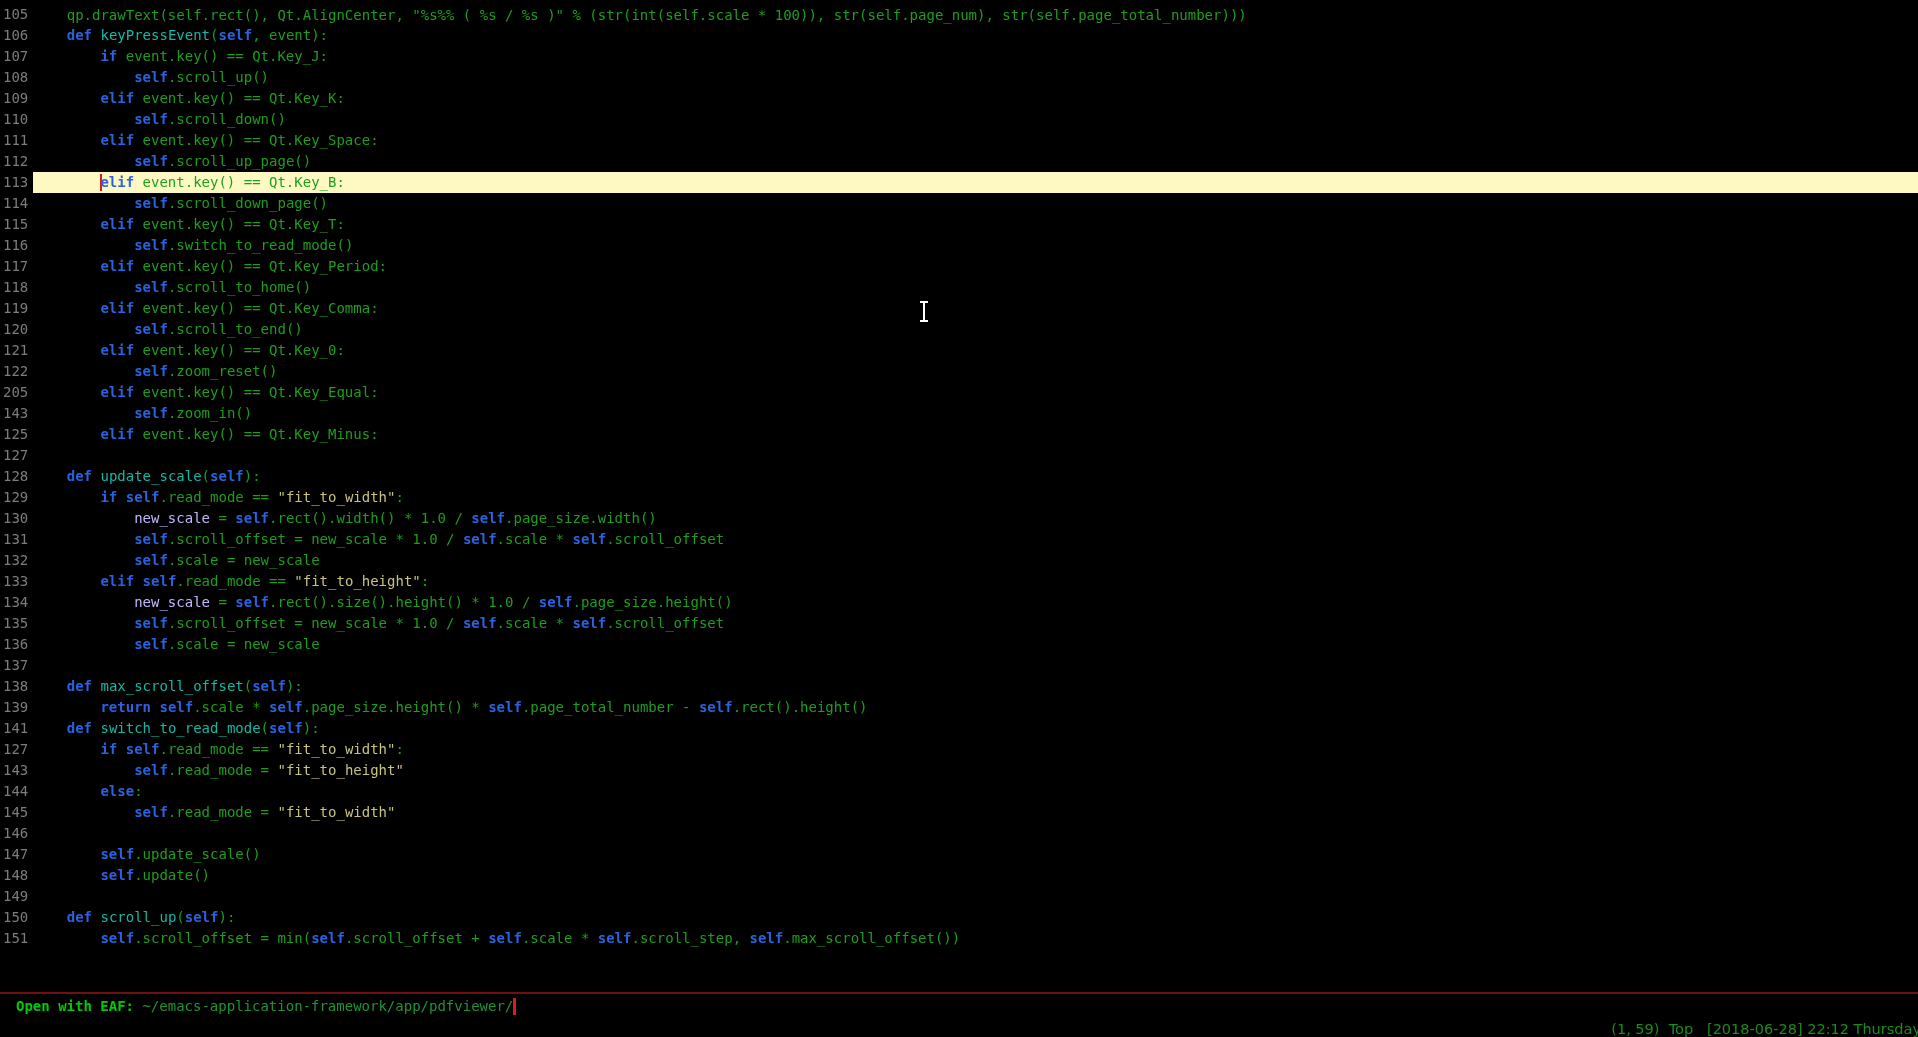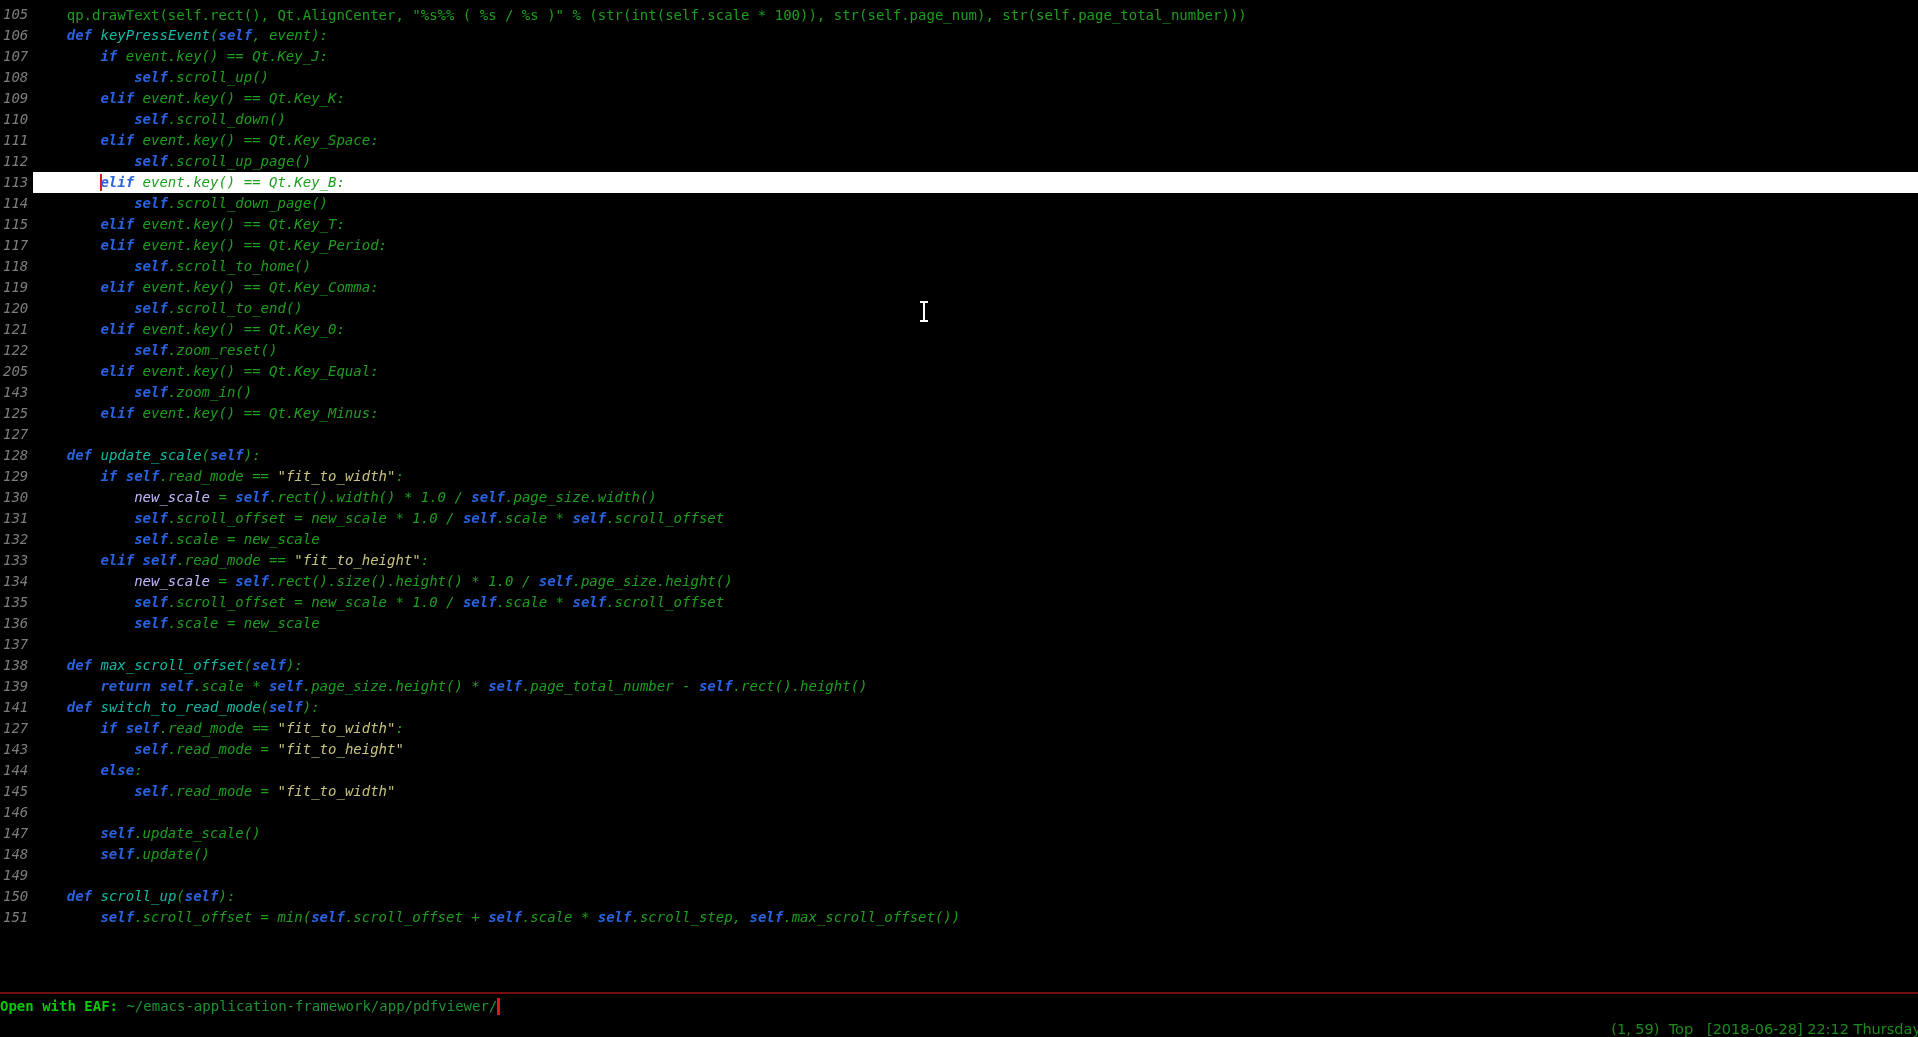--- a/index.html
+++ b/index.html
@@ -1,31 +1,31 @@
 <!DOCTYPE html>
 <html><head>
 <meta charset="utf-8">
 <style>
   html,body{margin:0;padding:0;background:#000;}
   body{width:1918px;height:1037px;overflow:hidden;position:relative;
        font-family:"DejaVu Sans Mono",monospace;font-size:14px;line-height:21px;}
   .code-pane{position:absolute;left:0;top:0;width:1918px;height:992px;overflow:hidden;padding-top:4px;box-sizing:border-box;}
   .partial-line{position:absolute;top:-16px;left:33px;white-space:pre;}
-  .line{display:flex;height:21px;white-space:pre;font-style:italic;}
+  .line{display:flex;height:21px;white-space:pre;}
   .num{width:33px;flex:0 0 33px;color:#7d7d7d;padding-left:3px;box-sizing:border-box;}
   .code{flex:1 1 auto;white-space:pre;}
-  .line.current .code{background:#ffffff;}
+  .line.current .code{background:#fef9c3;}
   .tk-c{color:#1e9e1e;}
   .tk-k,.tk-s{color:#2a62e0;font-weight:bold;}
   .tk-f{color:#14b8a6;}
   .tk-t{color:#c8c37e;}
   .tk-v{color:#c4b5fd;}
   .cursor-bar{display:inline-block;width:0;height:17px;border-left:2px solid #dc1a1a;margin-right:-2px;vertical-align:text-top;}
   .separator{position:absolute;left:0;top:992px;width:1918px;height:2px;background:#701010;}
-  .echo-area{position:absolute;left:0;top:996px;height:21px;white-space:pre;}
+  .echo-area{position:absolute;left:16px;top:996px;height:21px;white-space:pre;}
   .echo-label{color:#00cd00;font-weight:bold;}
   .echo-path{color:#1f9431;}
   .echo-cursor{display:inline-block;width:3px;height:17px;background:#dc1a1a;vertical-align:text-top;}
   .modeline-info{position:absolute;right:-3px;top:1019px;color:#1c8c1c;
        font-family:"DejaVu Sans",sans-serif;font-size:14.5px;white-space:pre;}
   .mouse-cursor{position:absolute;left:917px;top:300px;width:14px;height:24px;}
 </style>
 </head>
 <body>
 
@@ -38,20 +38,21 @@
       <div class="line"><span class="num">106</span><span class="code"><span class="tk-c">    </span><span class="tk-k">def</span><span class="tk-c"> </span><span class="tk-f">keyPressEvent</span><span class="tk-c">(</span><span class="tk-s">self</span><span class="tk-c">, event):</span></span></div>
       <div class="line"><span class="num">107</span><span class="code"><span class="tk-c">        </span><span class="tk-k">if</span><span class="tk-c"> event.key() == Qt.Key_J:</span></span></div>
       <div class="line"><span class="num">108</span><span class="code"><span class="tk-c">            </span><span class="tk-s">self</span><span class="tk-c">.scroll_up()</span></span></div>
       <div class="line"><span class="num">109</span><span class="code"><span class="tk-c">        </span><span class="tk-k">elif</span><span class="tk-c"> event.key() == Qt.Key_K:</span></span></div>
       <div class="line"><span class="num">110</span><span class="code"><span class="tk-c">            </span><span class="tk-s">self</span><span class="tk-c">.scroll_down()</span></span></div>
       <div class="line"><span class="num">111</span><span class="code"><span class="tk-c">        </span><span class="tk-k">elif</span><span class="tk-c"> event.key() == Qt.Key_Space:</span></span></div>
       <div class="line"><span class="num">112</span><span class="code"><span class="tk-c">            </span><span class="tk-s">self</span><span class="tk-c">.scroll_up_page()</span></span></div>
       <div class="line current"><span class="num">113</span><span class="code"><span class="tk-c">        </span><span class="cursor-bar"></span><span class="tk-k">elif</span><span class="tk-c"> event.key() == Qt.Key_B:</span></span></div>
       <div class="line"><span class="num">114</span><span class="code"><span class="tk-c">            </span><span class="tk-s">self</span><span class="tk-c">.scroll_down_page()</span></span></div>
       <div class="line"><span class="num">115</span><span class="code"><span class="tk-c">        </span><span class="tk-k">elif</span><span class="tk-c"> event.key() == Qt.Key_T:</span></span></div>
+      <div class="line"><span class="num">116</span><span class="code"><span class="tk-c">            </span><span class="tk-s">self</span><span class="tk-c">.switch_to_read_mode()</span></span></div>
       <div class="line"><span class="num">117</span><span class="code"><span class="tk-c">        </span><span class="tk-k">elif</span><span class="tk-c"> event.key() == Qt.Key_Period:</span></span></div>
       <div class="line"><span class="num">118</span><span class="code"><span class="tk-c">            </span><span class="tk-s">self</span><span class="tk-c">.scroll_to_home()</span></span></div>
       <div class="line"><span class="num">119</span><span class="code"><span class="tk-c">        </span><span class="tk-k">elif</span><span class="tk-c"> event.key() == Qt.Key_Comma:</span></span></div>
       <div class="line"><span class="num">120</span><span class="code"><span class="tk-c">            </span><span class="tk-s">self</span><span class="tk-c">.scroll_to_end()</span></span></div>
       <div class="line"><span class="num">121</span><span class="code"><span class="tk-c">        </span><span class="tk-k">elif</span><span class="tk-c"> event.key() == Qt.Key_0:</span></span></div>
       <div class="line"><span class="num">122</span><span class="code"><span class="tk-c">            </span><span class="tk-s">self</span><span class="tk-c">.zoom_reset()</span></span></div>
       <div class="line"><span class="num">205</span><span class="code"><span class="tk-c">        </span><span class="tk-k">elif</span><span class="tk-c"> event.key() == Qt.Key_Equal:</span></span></div>
       <div class="line"><span class="num">143</span><span class="code"><span class="tk-c">            </span><span class="tk-s">self</span><span class="tk-c">.zoom_in()</span></span></div>
       <div class="line"><span class="num">125</span><span class="code"><span class="tk-c">        </span><span class="tk-k">elif</span><span class="tk-c"> event.key() == Qt.Key_Minus:</span></span></div>
       <div class="line"><span class="num">127</span><span class="code"></span></div>

